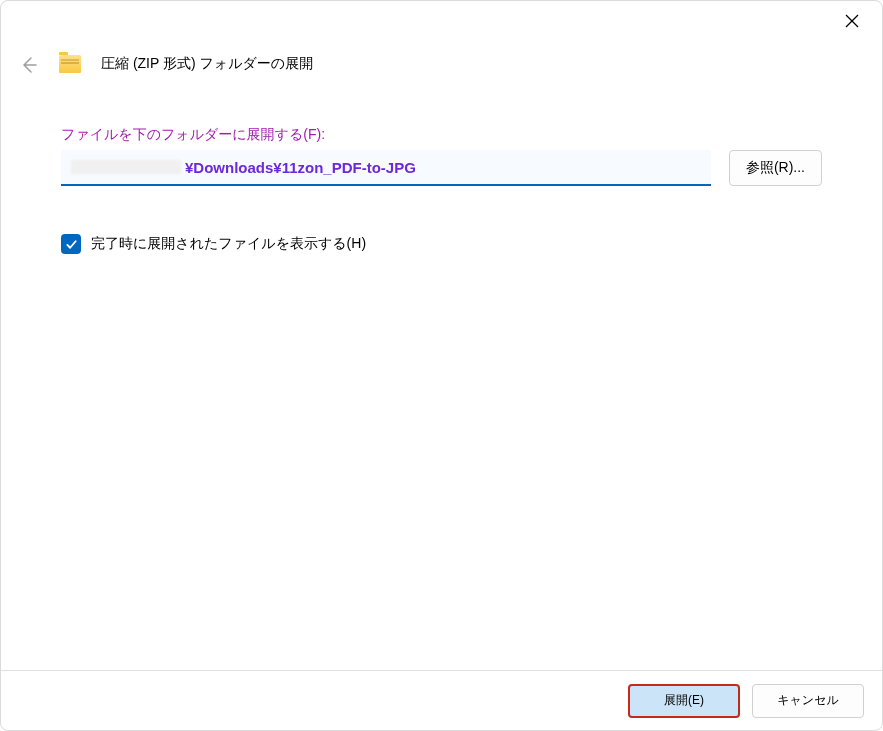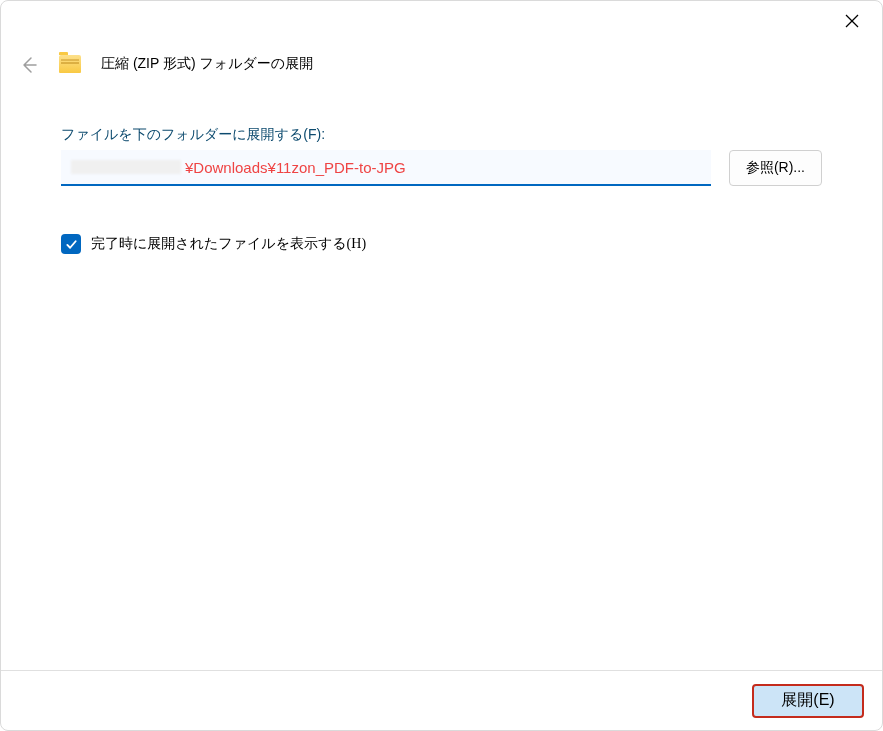--- a/index.html
+++ b/index.html
@@ -89,40 +89,41 @@
       right: 60px;
     }
     .main-heading {
       font-size: 20px;
       color: #003399;
       font-weight: 400;
       margin-bottom: 38px;
     }
     .field-label {
       font-size: 14px;
-      color: #0c4a6e;
+      color: #a21caf;
       margin-bottom: 6px;
     }
     .path-row {
       display: flex;
       gap: 18px;
       align-items: stretch;
     }
     .path-input {
       flex: 1;
       height: 36px;
       border: none;
       border-bottom: 2px solid #0067c0;
       background: #f7faff;
       padding: 0 10px;
       font-size: 15px;
       font-family: inherit;
-      color: #ef4444;
-      display: flex;
-      align-items: center;
+      color: #6d28d9;
+      display: flex;
+      align-items: center;
+      font-weight: bold;
     }
     .path-prefix-redacted {
       display: inline-block;
       width: 110px;
       height: 14px;
       background: #f0f0f0;
       filter: blur(1px);
       margin-right: 4px;
       vertical-align: middle;
     }
@@ -135,21 +136,20 @@
       font-size: 14px;
       font-family: inherit;
       cursor: pointer;
       color: #000;
     }
     .checkbox-row {
       margin-top: 48px;
       display: flex;
       align-items: center;
       gap: 10px;
-      font-family: Liberation Serif, serif;
     }
     .checkbox {
       width: 20px;
       height: 20px;
       background: #0067c0;
       border-radius: 4px;
       display: flex;
       align-items: center;
       justify-content: center;
       cursor: pointer;
@@ -174,21 +174,21 @@
       justify-content: flex-end;
       padding: 0 18px;
       gap: 12px;
     }
     .footer-btn {
       min-width: 112px;
       height: 34px;
       border: 1px solid #d0d0d0;
       border-radius: 4px;
       background: #fdfdfd;
-      font-size: 16px;
+      font-size: 12px;
       font-family: inherit;
       cursor: pointer;
       color: #000;
     }
     .footer-btn.primary {
       background: #cce4f7;
       border: 2px solid #c42b1c;
     }
   </style>
 </head>
@@ -230,13 +230,14 @@
       <svg viewBox="0 0 14 14">
         <path d="M2.5 7.5 L5.5 10.5 L11.5 3.5" stroke="#fff" stroke-width="2" fill="none" stroke-linecap="round" stroke-linejoin="round"></path>
       </svg>
     </div>
     <div class="checkbox-label">完了時に展開されたファイルを表示する(H)</div>
   </div>
 </div>
 
 <div class="footer">
   <button class="footer-btn primary">展開(E)</button>
+  <button class="footer-btn">キャンセル</button>
 </div>
 
 </body></html>

